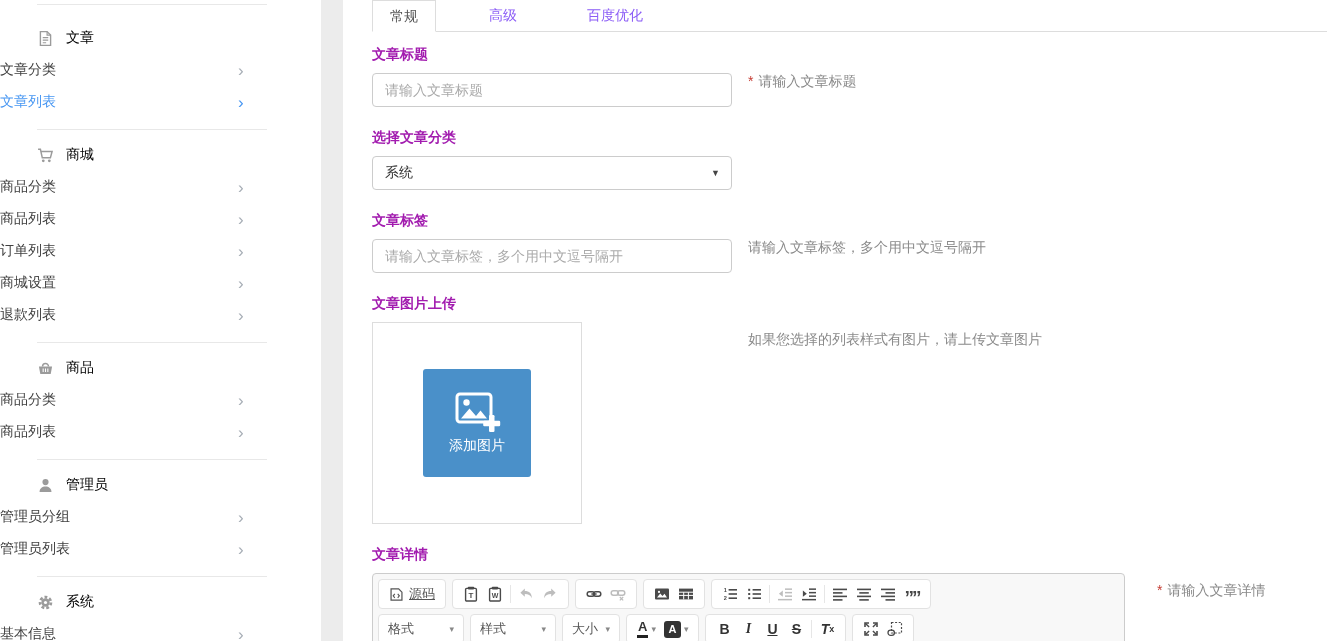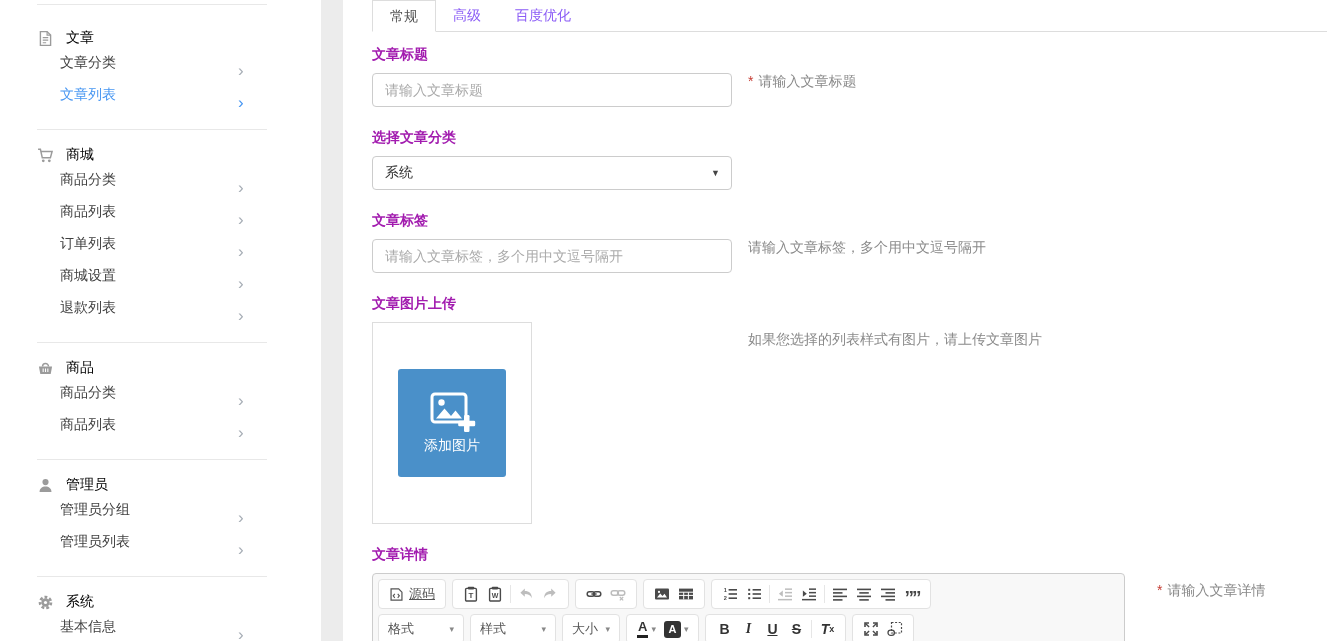--- a/index.html
+++ b/index.html
@@ -7,49 +7,49 @@
   body { position:relative; background:#fff; font-family:"Liberation Sans","DejaVu Sans",sans-serif; font-size:14px; color:#333; }
   svg { display:block; }
 
   
   .sidebar { position:absolute; left:0; top:0; width:321px; height:641px; background:#fff; padding-top:4px; }
   .sdiv { height:1px; background:#e8e8e8; margin:0 54px 0 37px; }
   .ssec { padding:9px 0 11px; }
   .ssec.first { padding-top:17px; }
   .shead { display:flex; align-items:center; height:32px; padding-left:37px; color:#000000; cursor:pointer; }
   .shead .sicon { width:17px; height:17px; margin-right:12px; color:#9b9b9b; flex:none; }
-  .sitem { position:relative; display:flex; align-items:flex-start; height:32px; padding-left:60px; color:#404040; cursor:pointer; }
+  .sitem { position:relative; display:flex; align-items:center; height:32px; color:#404040; cursor:pointer; }
   .sitem .chev { position:absolute; left:238px; top:50%; transform:translateY(-50%); color:#a6adb5; font-size:17px; line-height:1; }
   .sitem.active { color:#4796f2; }
   .sitem.active .chev { color:#4796f2; }
 
   .gutter { position:absolute; left:321px; top:0; width:22px; height:641px; background:#ececec; }
 
   
   .main { position:absolute; left:343px; top:0; right:0; bottom:0; background:#fff; padding-left:29px; }
-  .tabbar { display:flex; height:32px; border-bottom:1px solid #ddd; }
+  .tabbar { display:flex; height:32px; border-bottom:1px solid #ddd;gap:36px; }
   .tab { padding:0 17px; line-height:31px; font-size:14px; color:#8b5cf6; cursor:pointer; }
   .tab.active { background:#fff; border:1px solid #ddd; border-bottom:1px solid #fff; margin-bottom:-1px; color:#555; }
 
   .flabel { margin:22px 0 9px; font-weight:bold; font-size:14px; color:#a21caf; }
   .flabel.firstlbl { margin-top:14px; }
   .frow { display:flex; }
   .frow.top { align-items:flex-start; }
   .hint { margin-left:16px; color:#8a8a8a; font-size:14px; white-space:nowrap; }
   .hint .star { color:#c53b32; margin-right:5px; }
   .hint a { color:#4a89dc; text-decoration:none; cursor:pointer; }
   .hint.pt { padding-top:9px; }
 
   .tinput { width:360px; height:34px; border:1px solid #ccc; border-radius:4px; padding:0 12px; font-size:14px; color:#333; font-family:inherit; outline:none; }
   .tinput::placeholder { color:#aaa; }
 
   .tselect { width:360px; height:34px; border:1px solid #ccc; border-radius:4px; display:flex; align-items:center; justify-content:space-between; padding:0 11px 0 12px; cursor:pointer; background:#fff; }
   .tselect .caret { font-size:9px; color:#444; }
 
-  .uploadbox { width:160px; height:202px; border:1px solid #ddd; background:#fff; display:flex; align-items:center; justify-content:center; }
+  .uploadbox { width:210px; height:202px; border:1px solid #ddd; background:#fff; display:flex; align-items:center; justify-content:center; }
   .uploadbtn { width:108px; height:108px; background:#4a90c9; border-radius:3px; display:flex; flex-direction:column; align-items:center; justify-content:center; cursor:pointer; color:#fff; }
   .uploadbtn .ulabel { font-size:14px; margin-top:4px; }
 
   
   .editor { width:753px; border:1px solid #ccc; border-radius:4px; background:#f8f8f8; padding:5px; }
   .trow { display:flex; gap:6px; margin-bottom:5px; }
   .tg { display:flex; align-items:center; height:30px; background:#fff; border:1px solid #e2e2e2; border-radius:4px; padding:0 6px; }
   .tb { min-width:24px; height:24px; display:flex; align-items:center; justify-content:center; color:#4a4a4a; cursor:pointer; }
   .tb.disabled { color:#bdbdbd; }
   .tb svg { width:16px; height:16px; }

